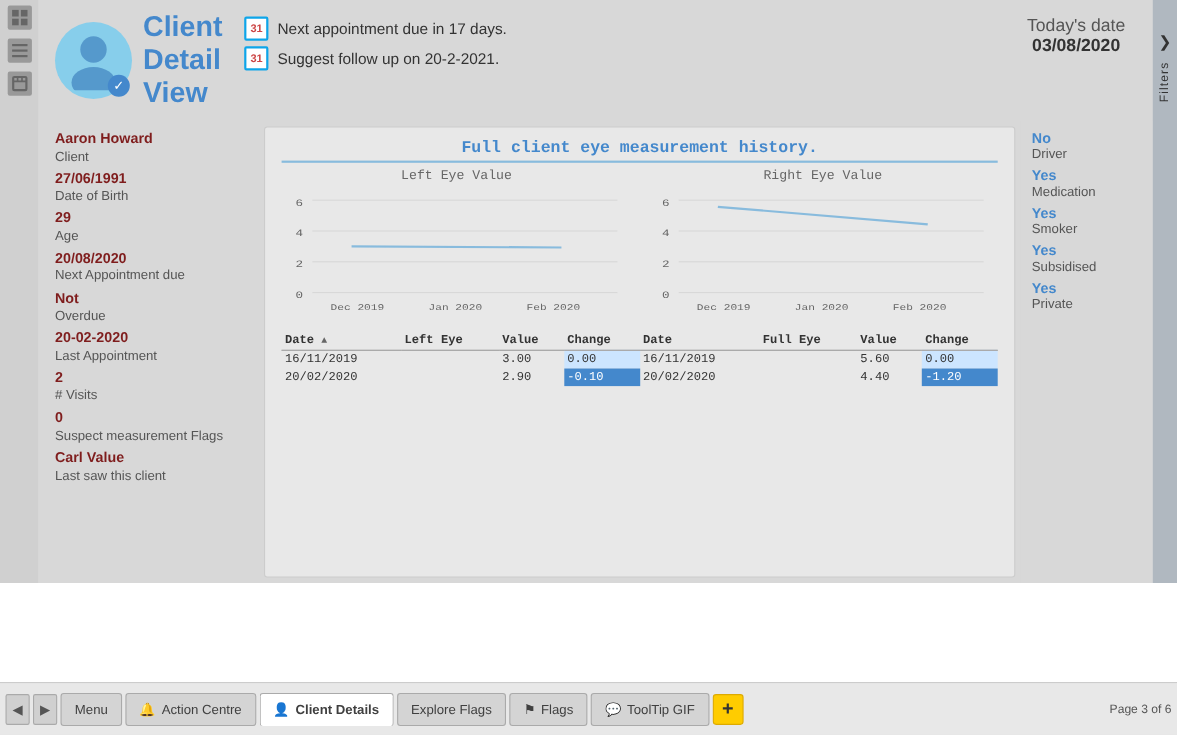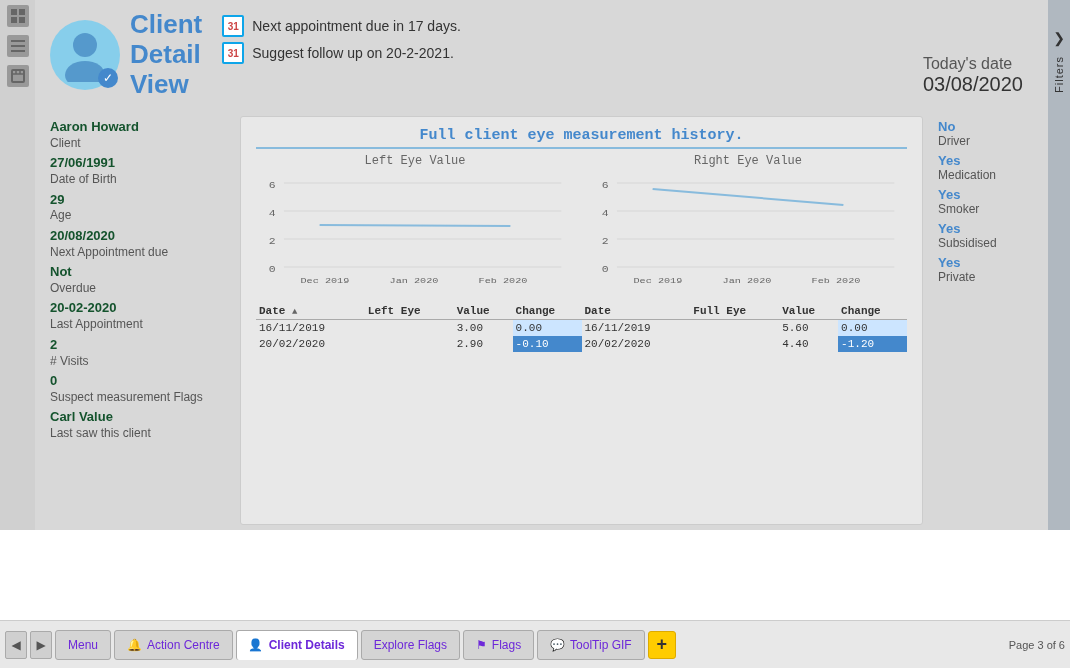--- a/index.html
+++ b/index.html
@@ -142,50 +142,49 @@
       align-items: center;
       justify-content: center;
       font-size: 10px;
       color: #cc4444;
       font-weight: bold;
       background: white;
       flex-shrink: 0;
     }
 
     .header-right {
-      text-align: left;
+      text-align: center;
       padding: 5px 10px;
-      margin-top: 40px;
     }
     .todays-date-label {
       font-size: 16px;
       color: #555;
     }
     .todays-date-value {
-      font-size: 20px;
+      font-size: 16px;
       color: #333;
-      font-weight: normal;
+      font-weight: bold;
     }
 
     
     .client-body {
       display: flex;
       flex: 1;
       overflow: hidden;
     }
 
     .client-left-panel {
       width: 200px;
       padding: 8px 15px;
       background: #d8d8d8;
       flex-shrink: 0;
     }
     .client-field-value {
       font-size: 13px;
-      color: #14532d;
+      color: #7f1d1d;
       font-weight: bold;
       line-height: 1.3;
     }
     .client-field-label {
       font-size: 12px;
       color: #555;
       margin-bottom: 5px;
       line-height: 1.2;
     }
 
@@ -338,21 +337,21 @@
       height: 30px;
       padding: 0 12px;
       background: #d4d4d4;
       border: 1px solid #aaa;
       border-radius: 3px;
       font-size: 12px;
       cursor: pointer;
       display: flex;
       align-items: center;
       gap: 5px;
-      color: #6d28d9;
+      color: #404040;
       white-space: nowrap;
     }
     .taskbar-btn.active {
       background: white;
       border-bottom: none;
       font-weight: bold;
     }
     .taskbar-add-btn {
       width: 28px;
       height: 28px;

